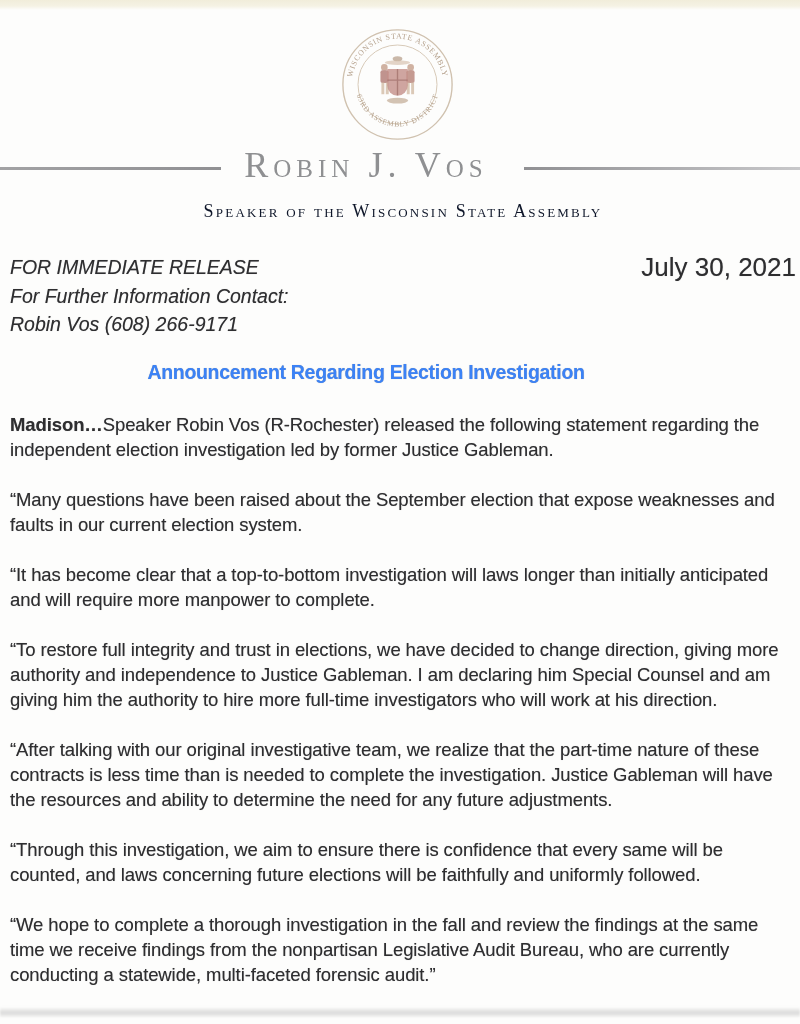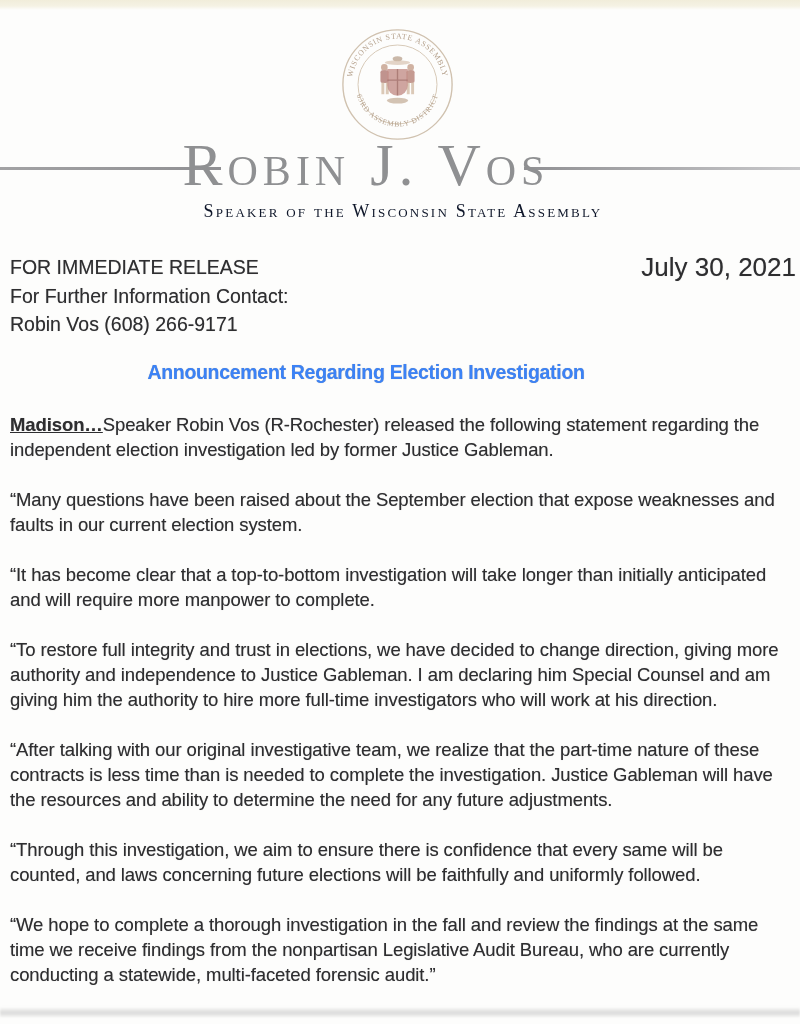--- a/index.html
+++ b/index.html
@@ -27,59 +27,60 @@
   .rule {
     position:absolute; top:167px; height:3px;
   }
   .rule-left  { left:0;  width:221px; background:linear-gradient(to right, #a2a2a4, #909093); }
   .rule-right { left:524px; width:276px; background:linear-gradient(to right, #909093, #c8c8ca); }
   .letterhead-name {
     position:absolute; left:0; top:137px; width:732px;
     text-align:center;
     font-family:"Liberation Serif", serif;
     font-variant:small-caps;
-    font-size:60px; line-height:56px;
+    font-size:36px; line-height:56px;
     letter-spacing:5px;
     color:#8f9092;
   }
   .letterhead-title {
     position:absolute; left:36px; top:200px; width:734px;
     text-align:center;
     font-family:"Liberation Serif", serif;
     font-variant:small-caps;
     font-size:18px; line-height:22px;
     letter-spacing:2.2px;
     color:#0f172a;
   }
   .scan-text { text-shadow:0 0 0.7px rgba(46,46,48,0.45); }
   .release-block {
     position:absolute; left:10px; top:253px;
     font-size:19.5px; line-height:28.5px;
     color:#2e2e30;
+    font-style:italic;
   }
   .release-date {
     position:absolute; right:4px; top:253px;
     font-size:26px; line-height:28.5px;
     color:#2e2e30;
   }
   .headline {
     position:absolute; left:0; top:361px; width:732px;
     text-align:center;
     font-weight:bold;
     font-size:19.5px; letter-spacing:-0.3px;
     color:#3b82f6;
   }
   .body-text {
     position:absolute; left:10px; top:412px; width:780px;
     font-size:18.5px; line-height:25px;
     letter-spacing:-0.1px;
     color:#2e2e30;
   }
   .body-text p { margin:0 0 25px 0; }
-  .lead-in { font-weight:bold;text-decoration:underline; }
+  .lead-in { font-weight:bold; }
 </style>
 </head>
 <body>
 
 <div class="page">
 
   <div class="scan-top-edge"></div>
 
   <svg class="seal" viewBox="0 0 120 120" aria-hidden="true">
     <defs>
@@ -126,21 +127,21 @@
     <div>For Further Information Contact:</div>
     <div>Robin Vos (608) 266-9171</div>
   </div>
   <div class="release-date scan-text">July 30, 2021</div>
 
   <div class="headline scan-text">Announcement Regarding Election Investigation</div>
 
   <div class="body-text scan-text">
     <p><span class="lead-in">Madison…</span><span>Speaker Robin Vos (R-Rochester) released the following statement regarding the independent election investigation led by former Justice Gableman.</span></p>
     <p>“Many questions have been raised about the September election that expose weaknesses and faults in our current election system.</p>
-    <p>“It has become clear that a top-to-bottom investigation will take longer than initially anticipated and will require more manpower to complete.</p>
+    <p>“It has become clear that a top-to-bottom investigation will laws longer than initially anticipated and will require more manpower to complete.</p>
     <p>“To restore full integrity and trust in elections, we have decided to change direction, giving more authority and independence to Justice Gableman. I am declaring him Special Counsel and am giving him the authority to hire more full-time investigators who will work at his direction.</p>
     <p>“After talking with our original investigative team, we realize that the part-time nature of these contracts is less time than is needed to complete the investigation. Justice Gableman will have the resources and ability to determine the need for any future adjustments.</p>
     <p>“Through this investigation, we aim to ensure there is confidence that every same will be counted, and laws concerning future elections will be faithfully and uniformly followed.</p>
     <p>“We hope to complete a thorough investigation in the fall and review the findings at the same time we receive findings from the nonpartisan Legislative Audit Bureau, who are currently conducting a statewide, multi-faceted forensic audit.”</p>
   </div>
 
   <div class="scan-bottom-edge"></div>
 </div>
 
 </body></html>

